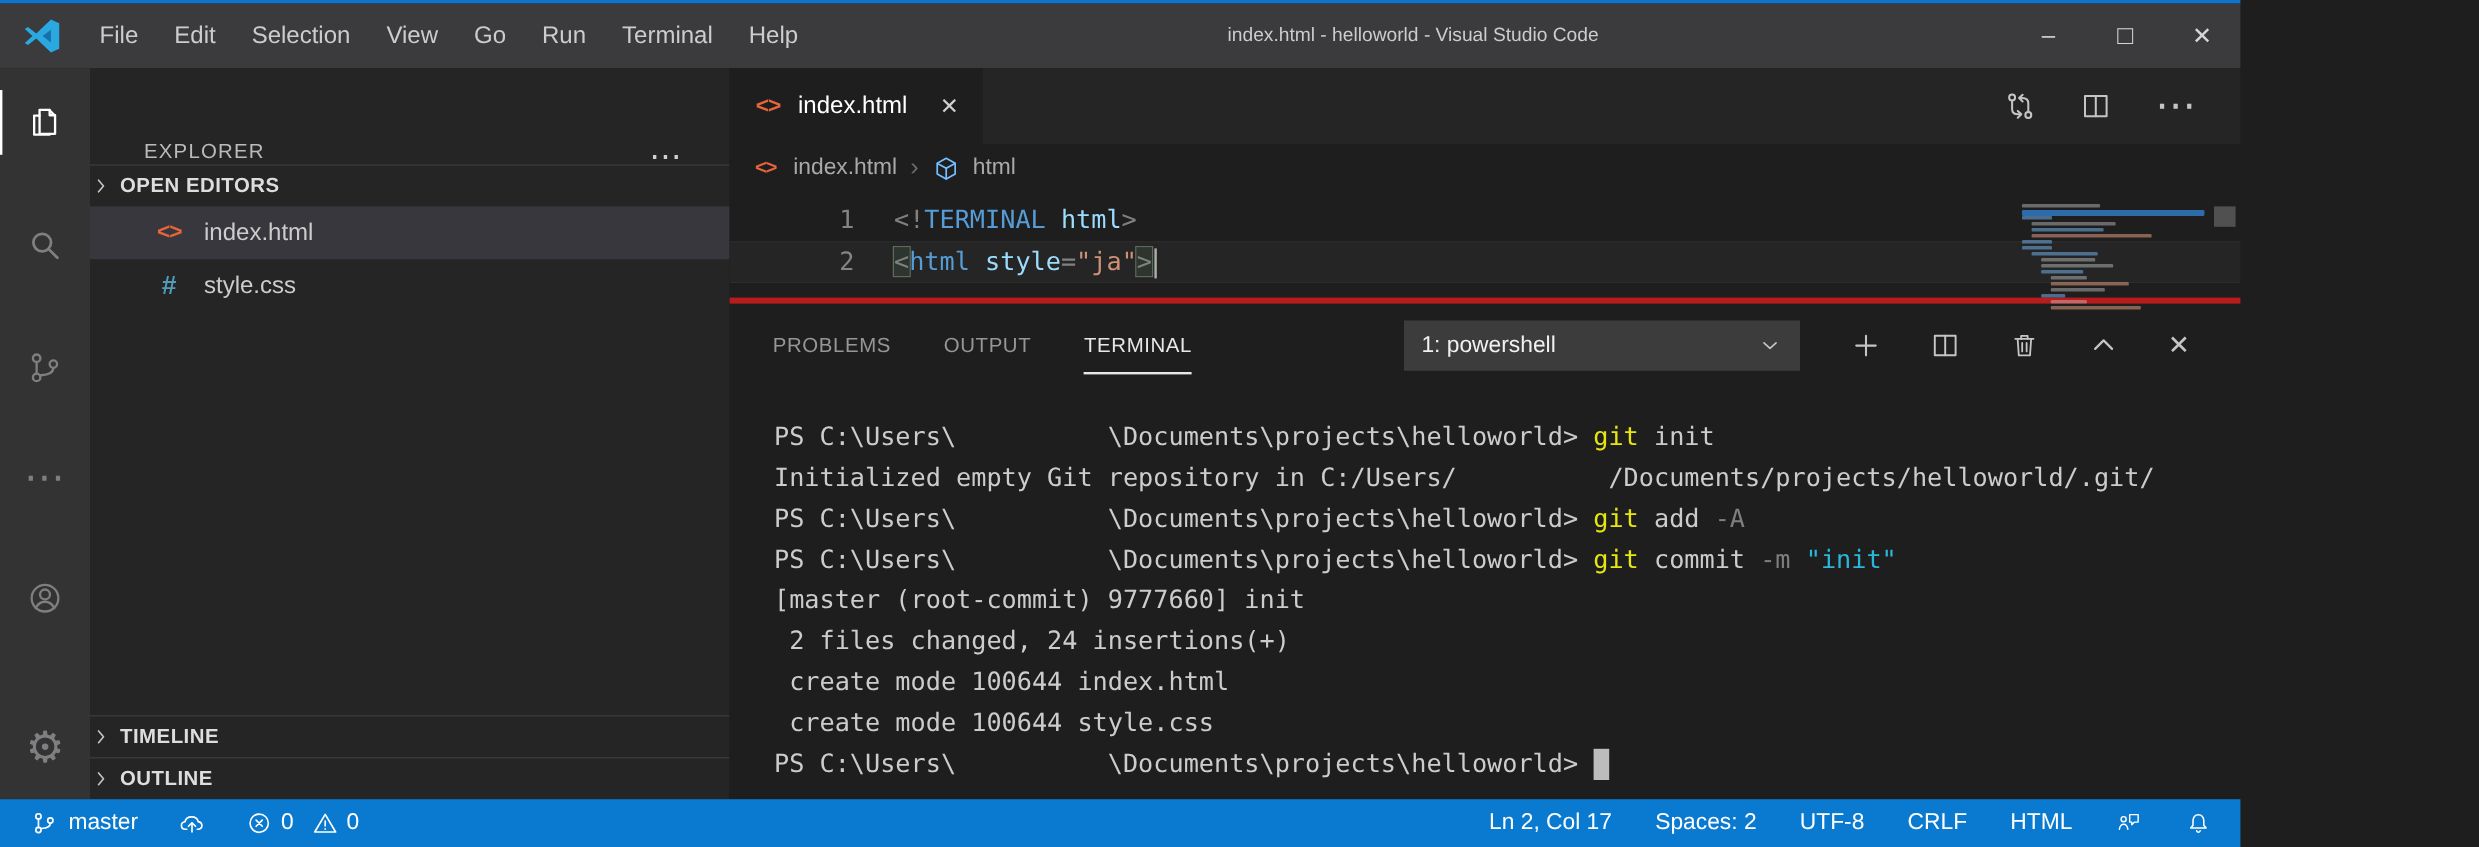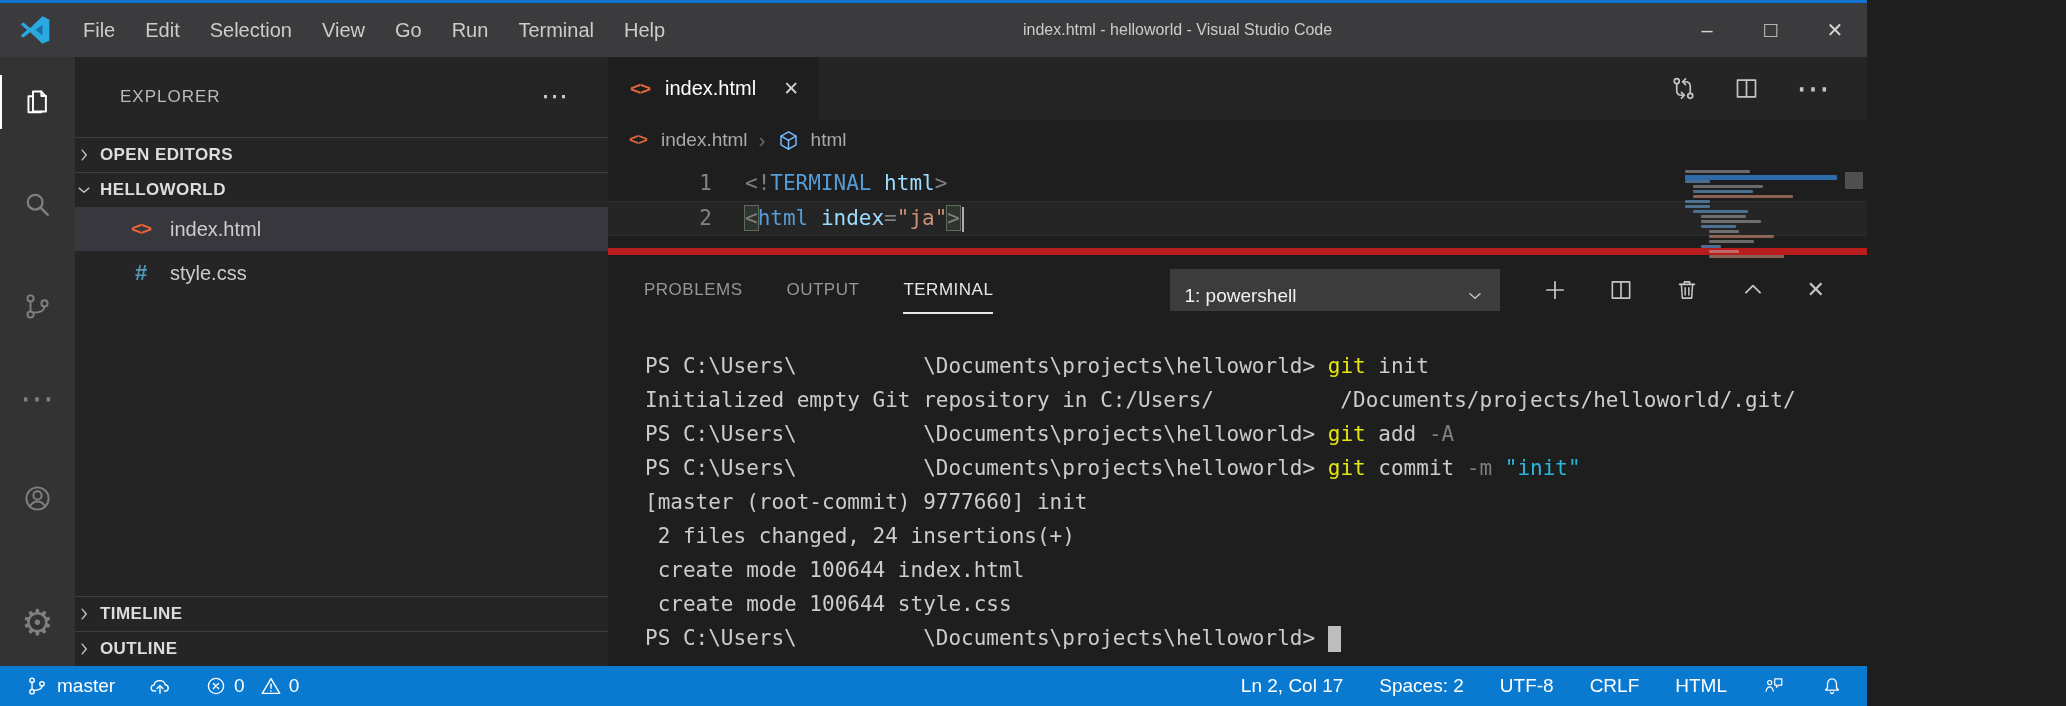--- a/index.html
+++ b/index.html
@@ -30,21 +30,21 @@
   .ab-item:last-child{margin-top:auto;margin-bottom:12px}
   .ab-item.active{color:#ffffff}
   .ab-item.active::before{content:"";position:absolute;left:0;top:4px;bottom:4px;width:2px;background:#fff}
   .icon{display:inline-flex;align-items:center;justify-content:center}
   .icon svg{width:1em;height:1em;display:block}
   .dots{font-size:34px;line-height:0.4;letter-spacing:1px}
   .gear{font-size:36px;line-height:1}
   .xg{font-size:0.85em;line-height:1}
   
   .sidebar{width:533px;background:#252526;display:flex;flex-direction:column;flex:none}
-  .sb-header{height:80px;display:flex;align-items:center;padding:0 40px 0 45px;flex:none}
+  .sb-header{height:80px;display:flex;align-items:flex-end;padding:0 40px 0 45px;flex:none}
   .sb-title{font-size:17px;color:#bbbbbb;letter-spacing:1px}
   .sb-actions{margin-left:auto;font-size:27px;color:#d0d0d0;line-height:0.5;cursor:default}
   .sb-body{flex:1;display:flex;flex-direction:column;min-height:0}
   .section{height:34px;display:flex;align-items:center;border-top:1px solid #3e3e42;padding-left:0;gap:7px;
            font-weight:bold;font-size:17px;color:#dddddd;letter-spacing:0.4px;flex:none}
   .section .icon{font-size:18px;color:#c5c5c5}
   .file-row{height:44px;display:flex;align-items:center;padding-left:52px;gap:15px;font-size:20px;color:#cccccc;flex:none}
   .file-row.selected{background:var(--sel-bg)}
   .fi{font-family:"Liberation Sans",sans-serif;font-weight:bold;display:inline-block;text-align:center;width:28px;flex:none}
   .fi-html{color:var(--file-html);font-size:19px;letter-spacing:-1px}
@@ -70,27 +70,27 @@
   .tk-punct{color:#808080}.tk-kw{color:#569cd6}.tk-attr{color:#9cdcfe}.tk-str{color:#ce9178}
   .bm{outline:1px solid #5d6b5d;background:rgba(90,120,90,0.18)}
   .caret{display:inline-block;width:2px;height:25px;background:#aeafad;vertical-align:middle;margin-left:2px}
   .minimap{position:absolute;top:10px;right:30px;width:152px}
   .mm-row{height:3px;margin-bottom:2px;position:relative}
   .mm-seg{height:3px;border-radius:1px}
   .mm-g{background:#c8c8c8;opacity:.45}.mm-b{background:#6aa3d8;opacity:.6}.mm-o{background:#ce9178;opacity:.6}
   .mm-sel{background:#2e6bab;opacity:1;height:5px}
   .scroll-thumb{position:absolute;top:12px;right:4px;width:18px;height:17px;background:#505050}
   
-  .panel{flex:1;display:flex;flex-direction:column;min-height:0;border-top:7px solid #b91c1c}
+  .panel{flex:1;display:flex;flex-direction:column;min-height:0;border-top:5px solid #b91c1c}
   .panel-header{height:70px;display:flex;align-items:center;padding-left:36px;flex:none}
   .panel-tab{margin-right:44px;font-size:17px;letter-spacing:0.5px;color:#969696;height:100%;display:flex;align-items:center;position:relative;cursor:default}
   .panel-tab.active{color:#e7e7e7}
   .panel-tab.active::after{content:"";position:absolute;left:0;right:0;bottom:11px;height:2px;background:#e7e7e7}
-  .shell-select{margin-left:auto;width:330px;height:42px;background:#3c3c3c;display:flex;align-items:flex-start;
-                padding:16px 14px;font-size:19px;color:#f0f0f0;box-sizing:border-box}
+  .shell-select{margin-left:auto;width:330px;height:42px;background:#3c3c3c;display:flex;align-items:center;
+                padding:4px 14px;font-size:19px;color:#f0f0f0;box-sizing:border-box}
   .shell-select .icon{margin-left:auto;color:#c5c5c5;font-size:22px}
   .panel-actions{display:flex;align-items:center;gap:40px;margin-left:42px;padding-right:42px;color:#c5c5c5;font-size:26px}
   .terminal{flex:1;padding:24px 0 0 37px;font-family:"DejaVu Sans Mono",monospace;font-size:21px;line-height:34px;
             color:#cccccc;white-space:pre;overflow:hidden}
   .t-yellow{color:var(--t-yellow)}.t-dim{color:#7f7f7f}.t-cyan{color:var(--t-cyan)}
   .t-cursor{display:inline-block;width:13px;height:26px;background:#bdbdbd;vertical-align:middle}
   
   .statusbar{height:40px;background:var(--status-bg);display:flex;align-items:center;color:#ffffff;font-size:19px;flex:none}
   .sb-left{display:flex;align-items:center;gap:34px;padding-left:26px}
   .sb-right{margin-left:auto;display:flex;align-items:center;gap:36px;padding-right:24px}
@@ -191,28 +191,20 @@
       </div>
       <div class="sb-body">
           <div class="section">
             <span class="icon">
               <svg viewBox="0 0 24 24" fill="none" stroke="currentColor" stroke-width="1.8" stroke-linecap="round" stroke-linejoin="round">
                 <path d="M9.5 5.5l5.5 6.5-5.5 6.5"></path>
               </svg>
             </span>
             <span>OPEN EDITORS</span>
           </div>
-          <div class="section">
-            <span class="icon">
-              <svg viewBox="0 0 24 24" fill="none" stroke="currentColor" stroke-width="1.8" stroke-linecap="round" stroke-linejoin="round">
-                <path d="M5.5 9.5L12 15l6.5-5.5"></path>
-              </svg>
-            </span>
-            <span>HELLOWORLD</span>
-          </div>
           <div class="file-row selected">
             <span class="fi fi-html">&lt;&gt;</span>
             <span>index.html</span>
           </div>
           <div class="file-row">
             <span class="fi fi-css">#</span>
             <span>style.css</span>
           </div>
           <div class="sb-spacer"></div>
           <div class="section">
@@ -277,21 +269,21 @@
           <span>html</span>
         </div>
       <div class="code">
         <div id="code-lines">
             <div class="code-line">
               <span class="gutter">1</span>
               <span class="line-content"><span class="tk-punct">&lt;!</span><span class="tk-kw">TERMINAL</span><span class="tk-attr"> html</span><span class="tk-punct">&gt;</span></span>
             </div>
             <div class="code-line current">
               <span class="gutter">2</span>
-              <span class="line-content"><span class="tk-punct bm">&lt;</span><span class="tk-kw">html</span><span class="tk-plain"> </span><span class="tk-attr">index</span><span class="tk-punct">=</span><span class="tk-str">"ja"</span><span class="tk-punct bm">&gt;</span><span class="caret"></span></span>
+              <span class="line-content"><span class="tk-punct bm">&lt;</span><span class="tk-kw">html</span><span class="tk-plain"> </span><span class="tk-attr">style</span><span class="tk-punct">=</span><span class="tk-str">"ja"</span><span class="tk-punct bm">&gt;</span><span class="caret"></span></span>
             </div>
           </div>
         <div class="minimap">
             <div class="mm-row">
               <div class="mm-seg mm-g" style="margin-left: 0px; width: 65px;"></div>
             </div>
             <div class="mm-row">
               <div class="mm-seg mm-sel" style="margin-left: 0px; width: 152px;"></div>
             </div>
             <div class="mm-row">

